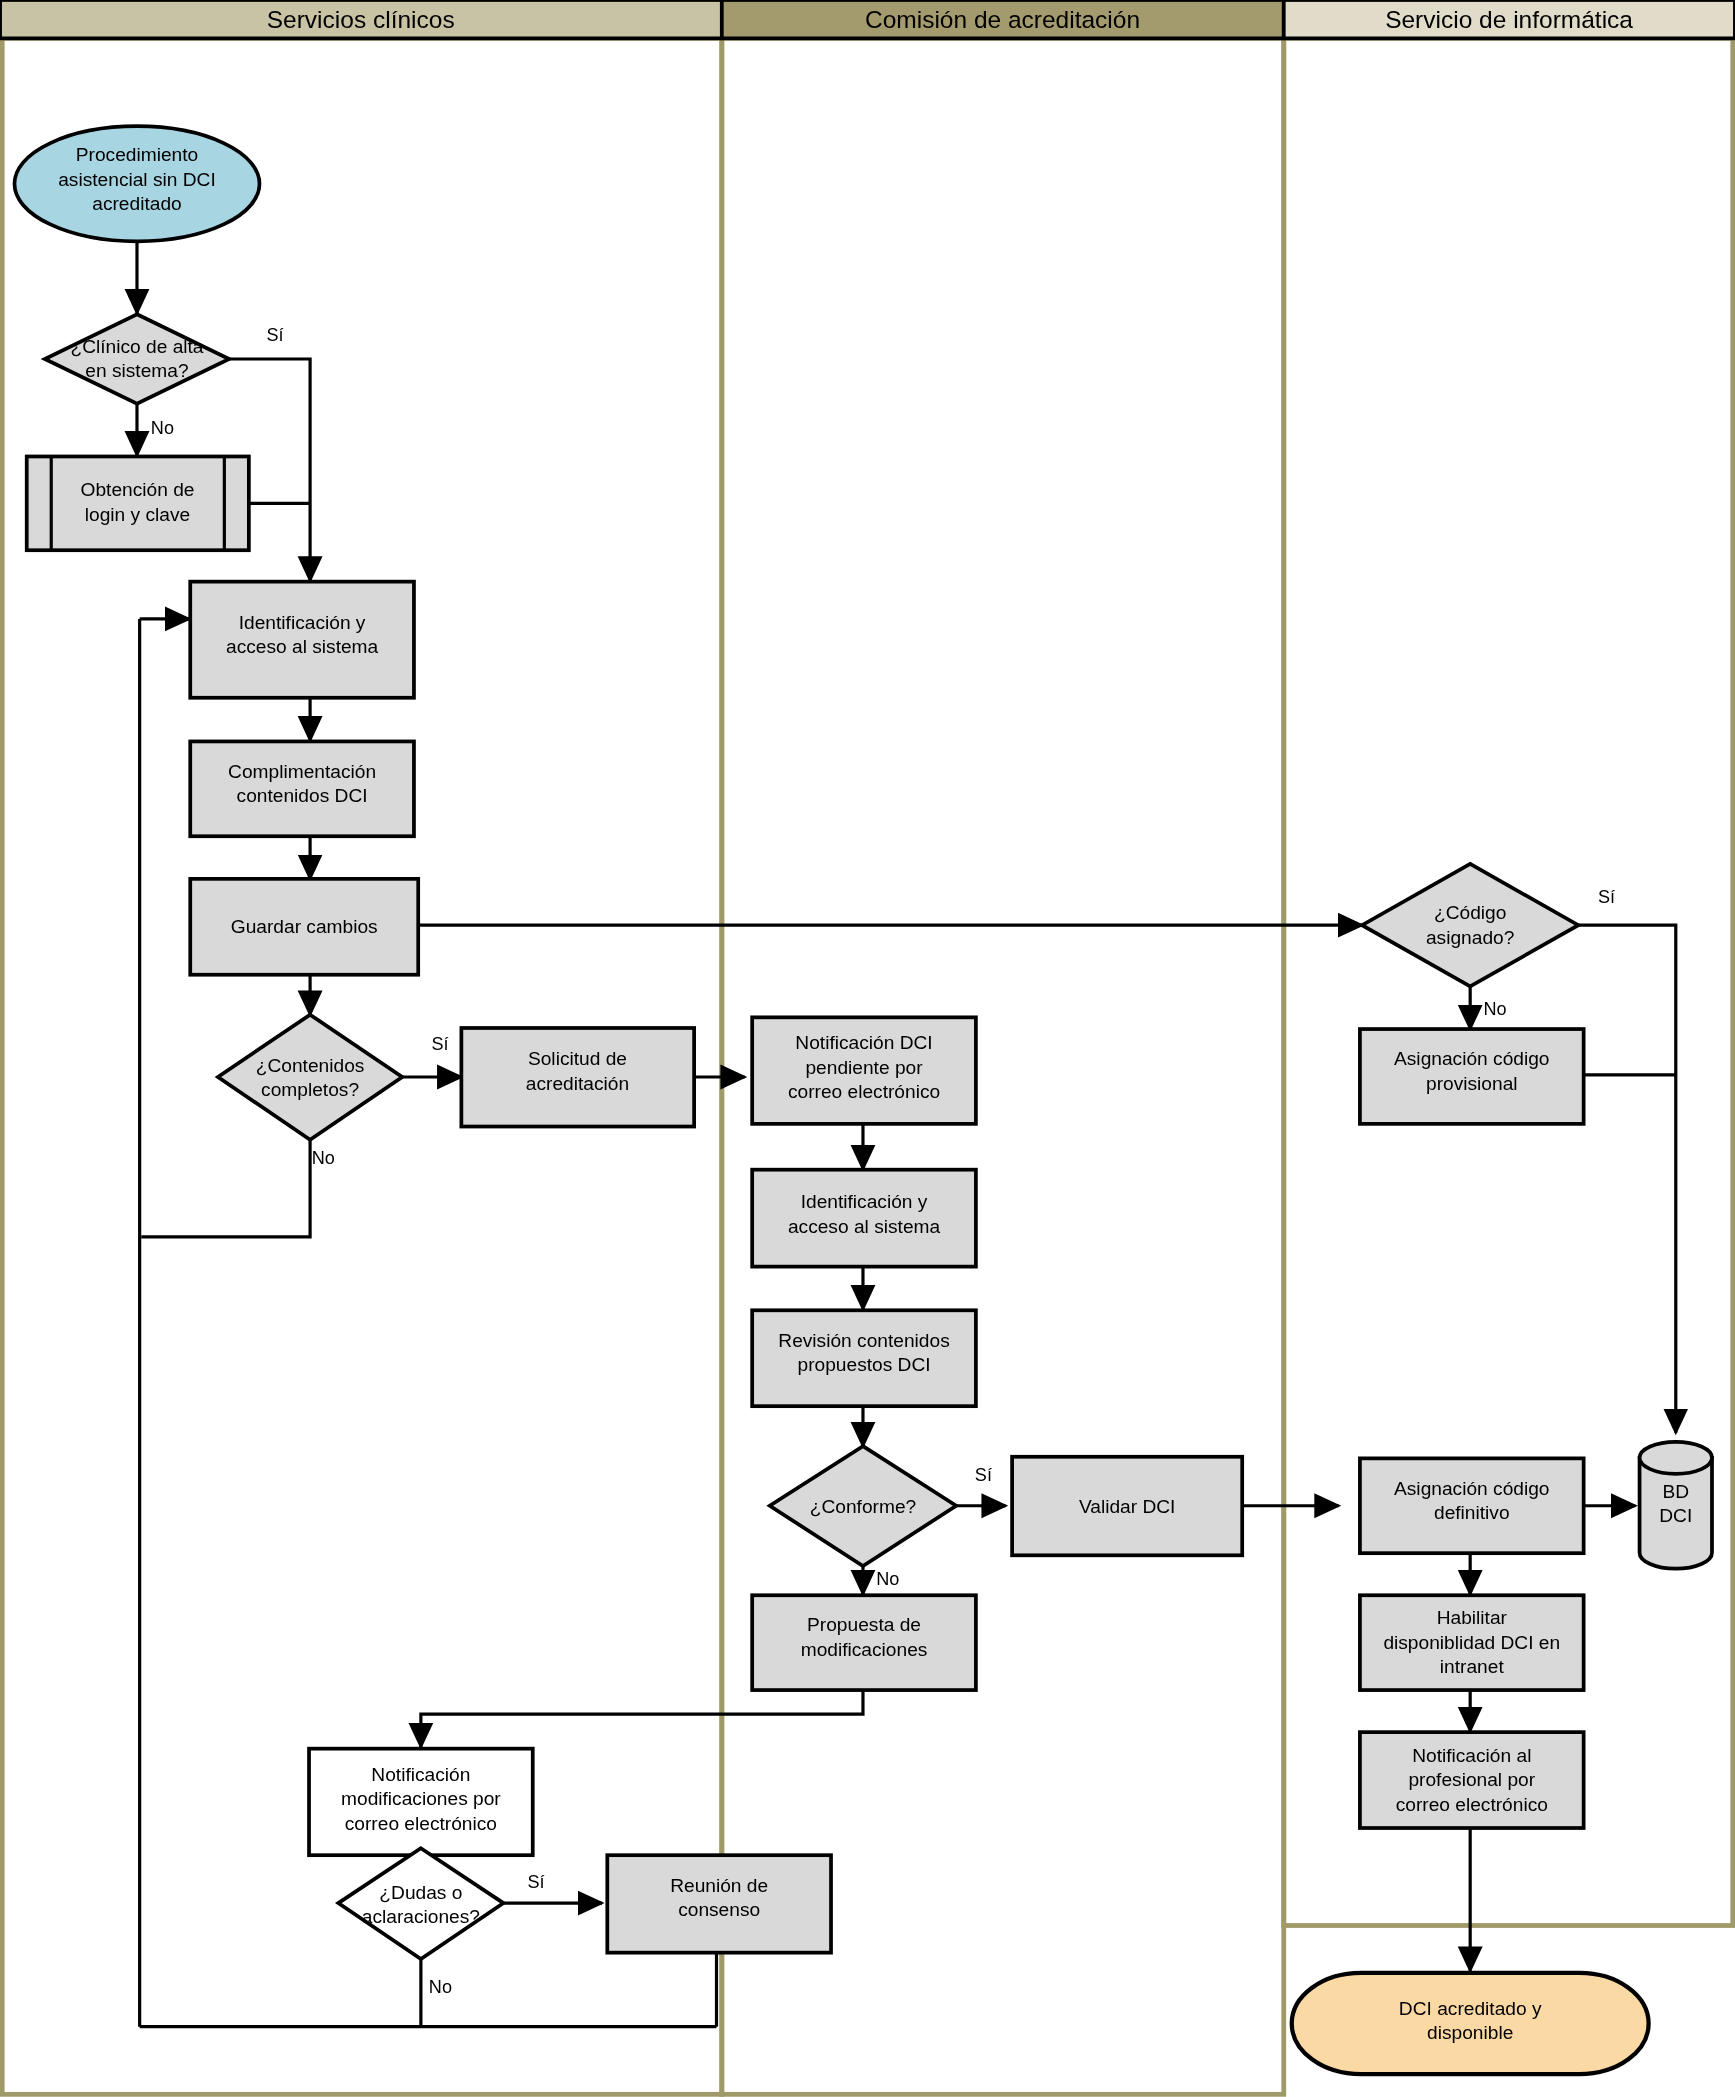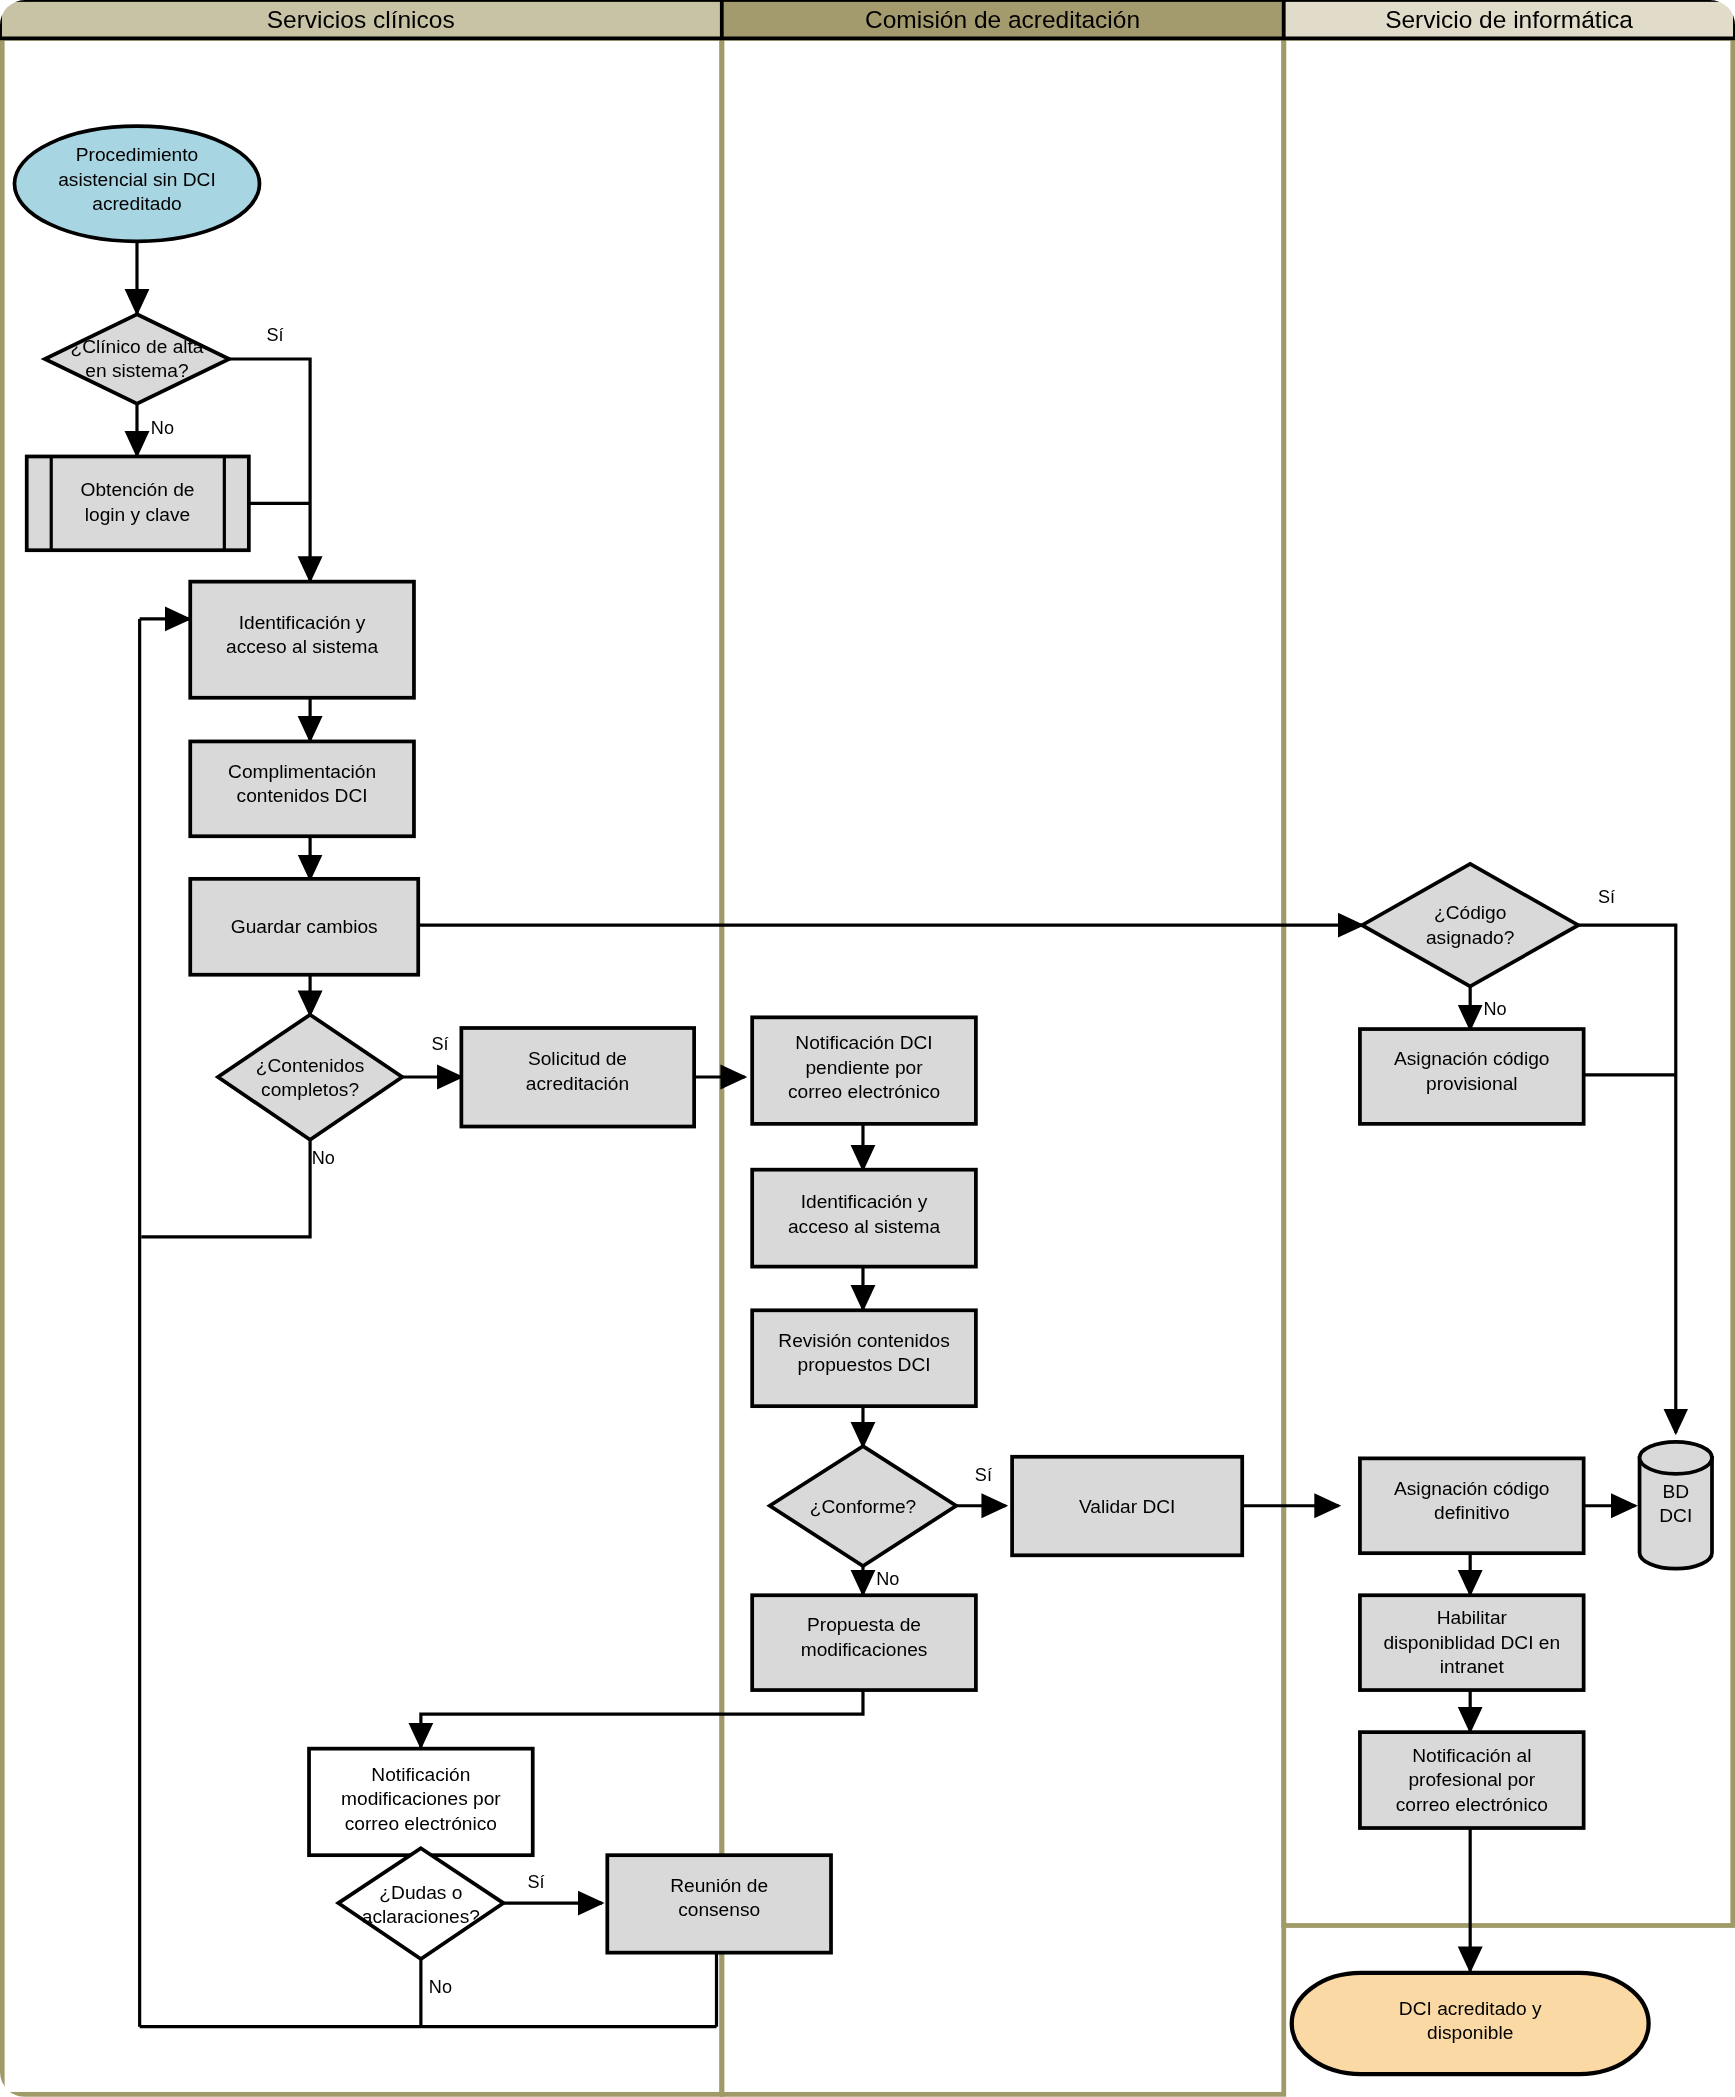--- a/index.html
+++ b/index.html
@@ -1,17 +1,17 @@
 <!DOCTYPE html>
 <html style="font-size:8.5px"><head>
 <meta charset="utf-8">
 <style>
   html,body{margin:0;padding:0;background:#ffffff;}
   body{font-family:"Liberation Sans", sans-serif;}
-  #page{position:relative;width:1735px;height:2097px;background:#ffffff;overflow:hidden;border-radius:25px;}
+  #page{position:relative;width:1735px;height:2097px;background:#ffffff;overflow:hidden;}
   svg#chart{position:absolute;left:0;top:0;width:1735px;height:2097px;display:block;}
   .lane-header-text{font-size:46px;fill:#000;}
   .node-text{font-size:36px;fill:#000;}
   .edge-label{font-size:34px;fill:#000;}
   text{font-family:"Liberation Sans", sans-serif;}
 </style>
 </head>
 <body>
 
 <div id="page">

